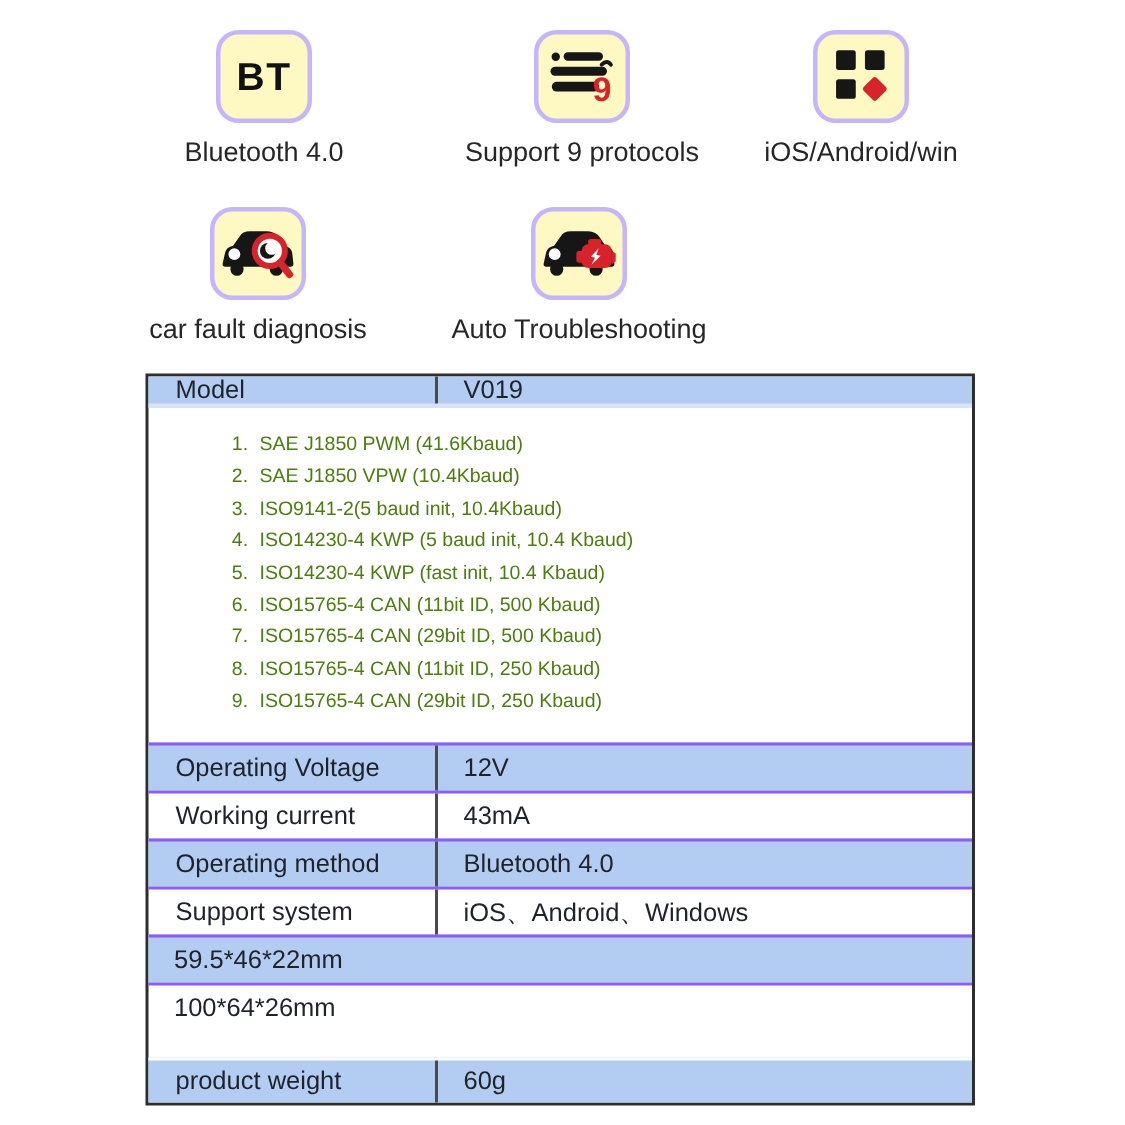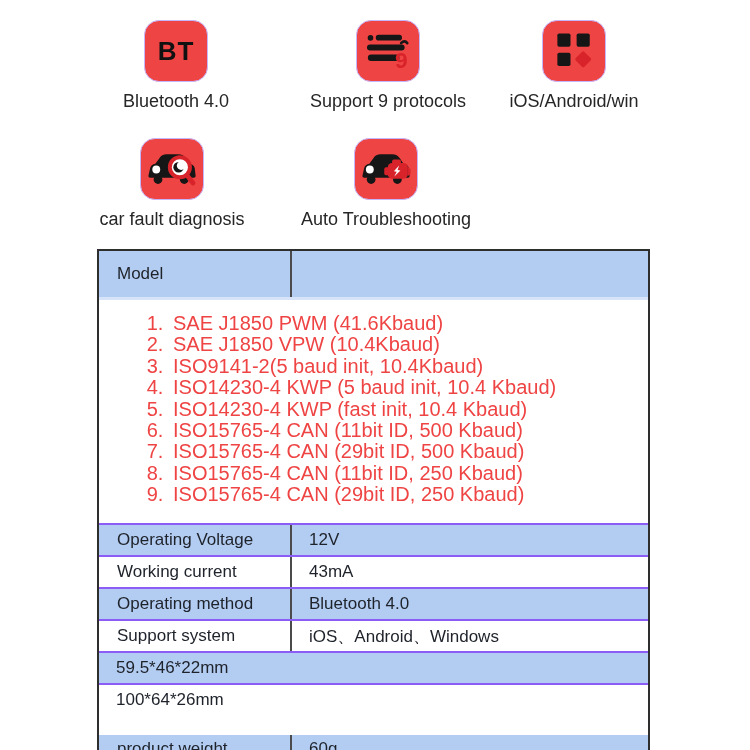--- a/index.html
+++ b/index.html
@@ -3,52 +3,52 @@
 <meta charset="utf-8">
 <style>
   html,body{margin:0;padding:0;background:#ffffff;}
   .canvas{
     position:relative;width:750px;height:750px;background:#ffffff;overflow:hidden;
     font-family:"Liberation Sans",sans-serif;color:#1e222a;
   }
   
   .feature{position:absolute;width:224px;text-align:center;}
   .icon-box{
-    width:64px;height:62px;margin:0 auto;background:#ef4444;
-    border:1px solid #c4b5fd;border-radius:15px;
+    width:64px;height:62px;margin:0 auto;background:#fef9c3;
+    border:3px solid #c4b5fd;border-radius:15px;
     display:flex;align-items:center;justify-content:center;box-sizing:border-box;
   }
   .icon-box svg{display:block;}
   .bt-text{font-size:26px;font-weight:700;letter-spacing:1px;color:#111;}
   .feature-label{margin-top:9px;font-size:18px;color:#262626;white-space:nowrap;}
   
   .spec-table{
     position:absolute;left:97px;top:249px;width:553px;box-sizing:border-box;
     border:2px solid #2e2e2e;background:#fff;
   }
   .trow{display:flex;box-sizing:border-box;}
   .trow.blue{background:#b3cdf2;}
-  .row-model{height:49px;border-bottom:3px solid #d6e3f8;}
+  .row-model{height:21px;border-bottom:3px solid #d6e3f8;}
   .row-protocol{height:223px;}
   .row-spec{height:32px;border-top:2px solid #8b5cf6;}
   .row-last{height:30px;border-top:2px solid #ffffff;margin-top:18px;}
   .label-cell{
     flex:0 0 193px;width:193px;box-sizing:border-box;
     border-right:2px solid #4b4b4b;
     display:flex;align-items:center;padding-left:18px;
     font-size:17px;color:#1e222a;
   }
   .value-cell{
     flex:1;display:flex;align-items:center;padding-left:17px;
     font-size:17px;color:#1e222a;
   }
   .value-cell.top{align-items:flex-start;}
   ol.protocols{
     margin:13px 0 0 0;padding-left:53px;
-    font-size:20px;line-height:21.4px;color:#ef4444;
+    font-size:13px;line-height:21.4px;color:#4d7c0f;
   }
   ol.protocols li{padding-left:4px;}
 </style>
 </head>
 <body>
 
 <div class="canvas">
 
   <div class="feature" style="left:64px;top:20px;">
     <div class="icon-box">
@@ -114,20 +114,21 @@
       </svg>
     </div>
     <div class="feature-label">Auto Troubleshooting</div>
   </div>
 
 
   <div class="spec-table">
 
     <div class="trow blue row-model">
       <div class="label-cell">Model</div>
+      <div class="value-cell">V019</div>
     </div>
 
     <div class="trow row-protocol">
       <div class="value-cell top">
         <ol class="protocols">
           <li>SAE J1850 PWM (41.6Kbaud)</li>
           <li>SAE J1850 VPW (10.4Kbaud)</li>
           <li>ISO9141-2(5 baud init, 10.4Kbaud)</li>
           <li>ISO14230-4 KWP (5 baud init, 10.4 Kbaud)</li>
           <li>ISO14230-4 KWP (fast init, 10.4 Kbaud)</li>

